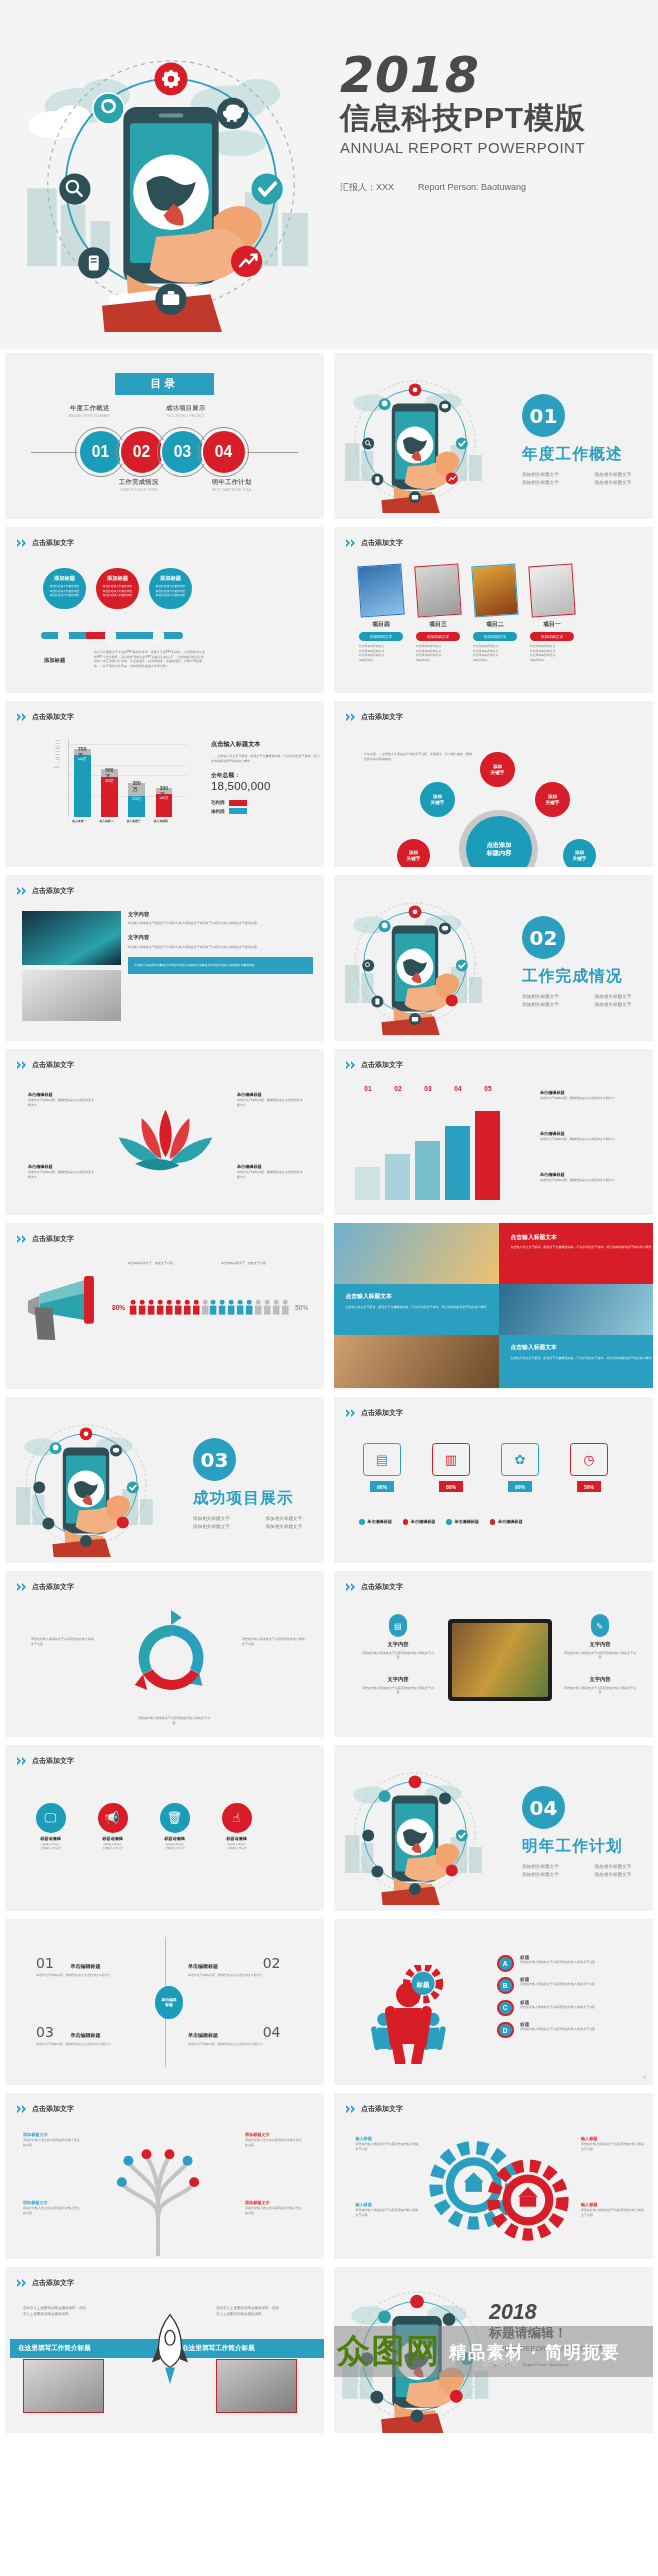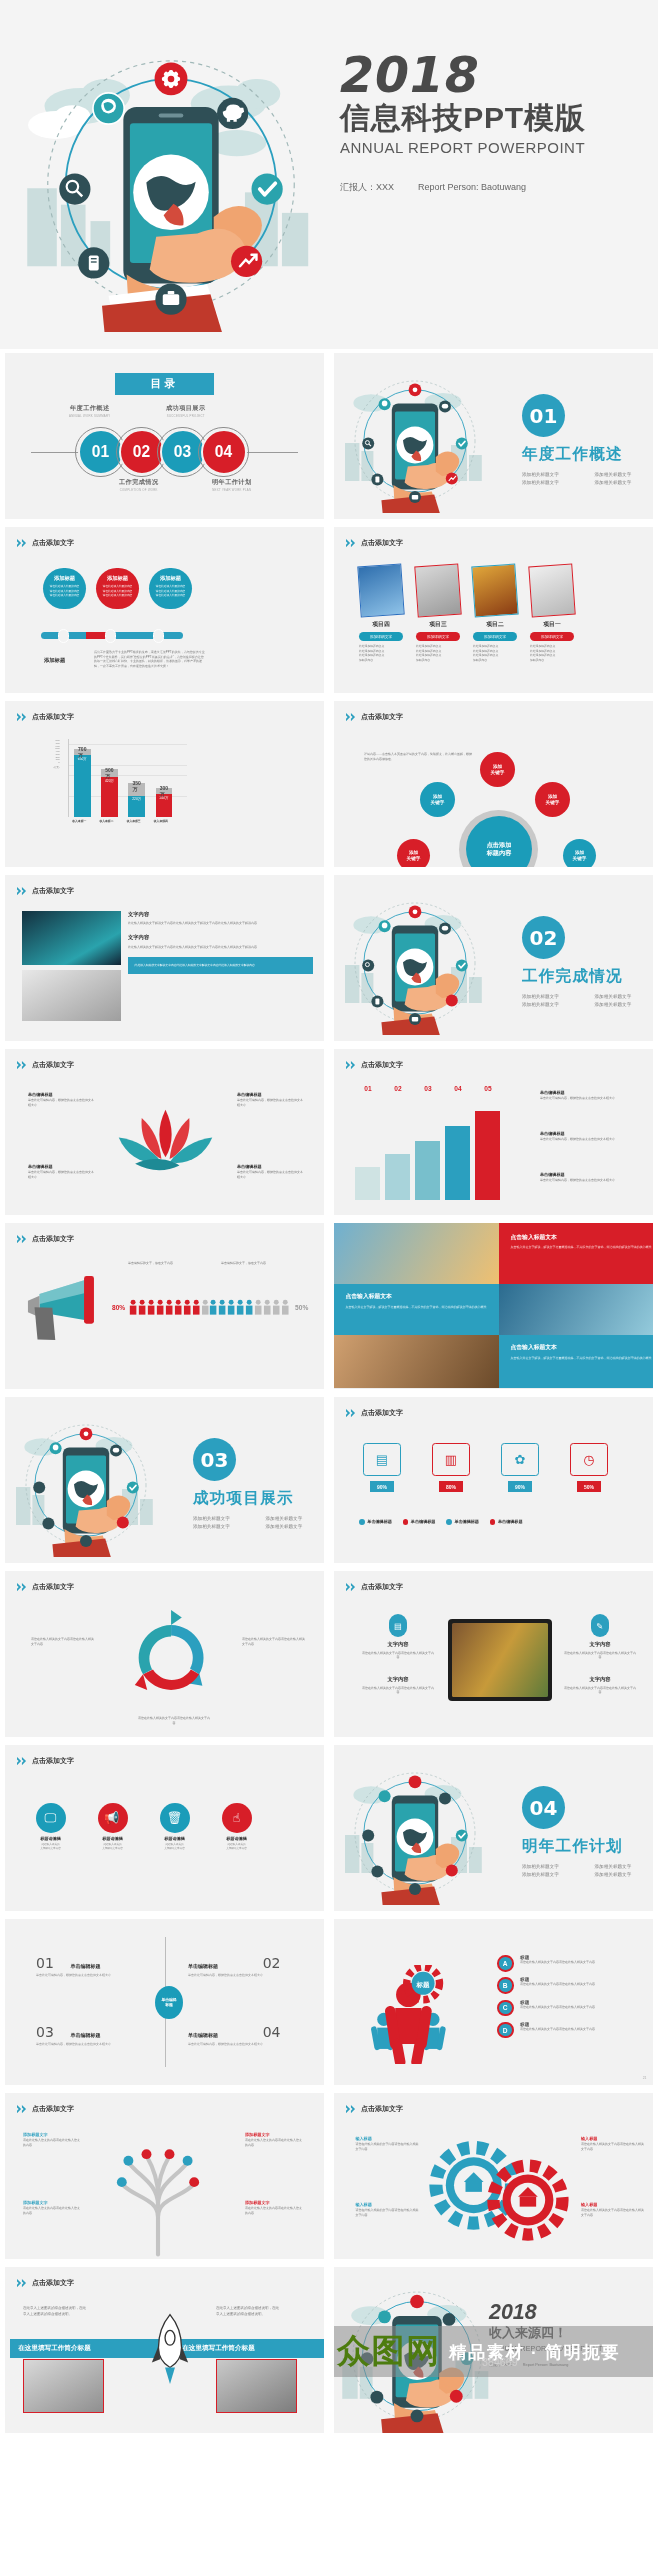--- a/index.html
+++ b/index.html
@@ -481,20 +481,34 @@
             <div class="bar-main bg-red" style="height:23px">240万</div>
           </div>
         </div>
       </div>
       <div style="position:absolute;left:66px;top:118px;display:flex;gap:10.7px;">
         <div style="width:16.5px;font-size:2.8px;color:#444;text-align:center;font-weight:bold">收入来源一</div>
         <div style="width:16.5px;font-size:2.8px;color:#444;text-align:center;font-weight:bold">收入来源二</div>
         <div style="width:16.5px;font-size:2.8px;color:#444;text-align:center;font-weight:bold">收入来源三</div>
         <div style="width:16.5px;font-size:2.8px;color:#444;text-align:center;font-weight:bold">收入来源四</div>
       </div>
+      <div style="position:absolute;left:206px;top:39px;width:111px;">
+        <div style="font-size:6.2px;font-weight:bold;color:#333;">点击输入标题文本</div>
+        <div class="tiny" style="margin-top:5px;text-indent:6.6px;">点击输入简要文字解说，解说文字尽量概括精炼，不用多余的文字修饰，简洁精准的解说所理体的核心概念</div>
+        <div style="font-size:5.8px;font-weight:bold;color:#333;margin-top:7.4px;">全年总额：</div>
+        <div style="font-size:11.5px;color:#333;letter-spacing:0.2px;">18,500,000</div>
+        <div style="margin-top:8.2px;display:flex;align-items:center;gap:4.1px;">
+          <span style="font-size:4.5px;font-weight:bold;color:#333;">毛利润</span>
+          <span style="width:18px;height:5.8px;background:#d71e28;display:inline-block;"></span>
+        </div>
+        <div style="margin-top:2.5px;display:flex;align-items:center;gap:4.1px;">
+          <span style="font-size:4.5px;font-weight:bold;color:#333;">净利润</span>
+          <span style="width:18px;height:5.8px;background:#2b9fbf;display:inline-block;"></span>
+        </div>
+      </div>
     </div>
       </div>
 
     <div class="slide">
         <div class="slide-inner">
       <div class="hdr">
             <span class="chev">
               <svg width="11.5" height="8.2" viewBox="0 0 14 10">
                 <path d="M0 0l5 5-5 5V7l2-2-2-2z" fill="#2b9fbf"></path>
                 <path d="M6 0l5 5-5 5V7l2-2-2-2z" fill="#2b9fbf"></path>
@@ -1234,21 +1248,21 @@
           <circle cx="255" cy="104" r="15" fill="#2f4f56"></circle>
               <circle cx="63" cy="196" r="15" fill="#2f4f56"></circle>
           <circle cx="297" cy="196" r="15" fill="#2aa3ad"></circle>
               <circle cx="86" cy="286" r="15" fill="#2f4f56"></circle>
           <circle cx="272" cy="284" r="15" fill="#d71e28"></circle>
               <circle cx="180" cy="330" r="15" fill="#2f4f56"></circle>
         </svg>
       </div>
       <div style="position:absolute;left:155px;top:35px;width:165px;">
         <div style="font-size:21.4px;font-weight:bold;font-style:italic;color:#4a4a4a;line-height:1;">2018</div>
-        <div style="font-size:13px;font-weight:bold;color:#4a4a4a;margin-top:0.8px;">收入来源四！</div>
+        <div style="font-size:13px;font-weight:bold;color:#4a4a4a;margin-top:0.8px;">标题请编辑！</div>
         <div style="font-size:7px;color:#555;margin-top:2.5px;letter-spacing:0.2px;">ANNUAL REPORT POWERPOINT</div>
         <div style="margin-top:10.7px;font-size:3.8px;color:#666;">
           <span style="margin-right:10px">汇报人：XXX</span>
           <span>Report Person: Baotuwang</span>
         </div>
       </div>
       <div class="wm">
         <div class="wm-logo">众图网</div>
         <div class="wm-txt">精品素材 · 简明扼要</div>
       </div>

